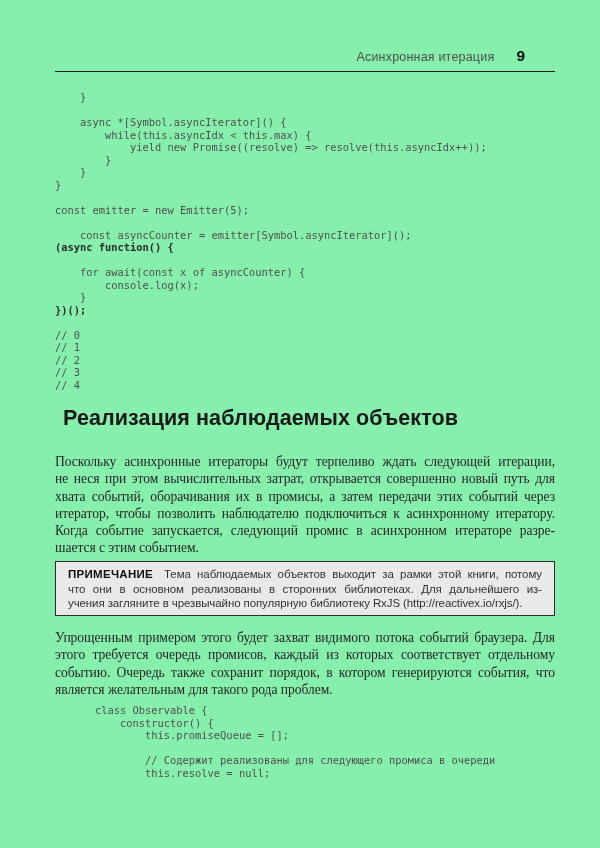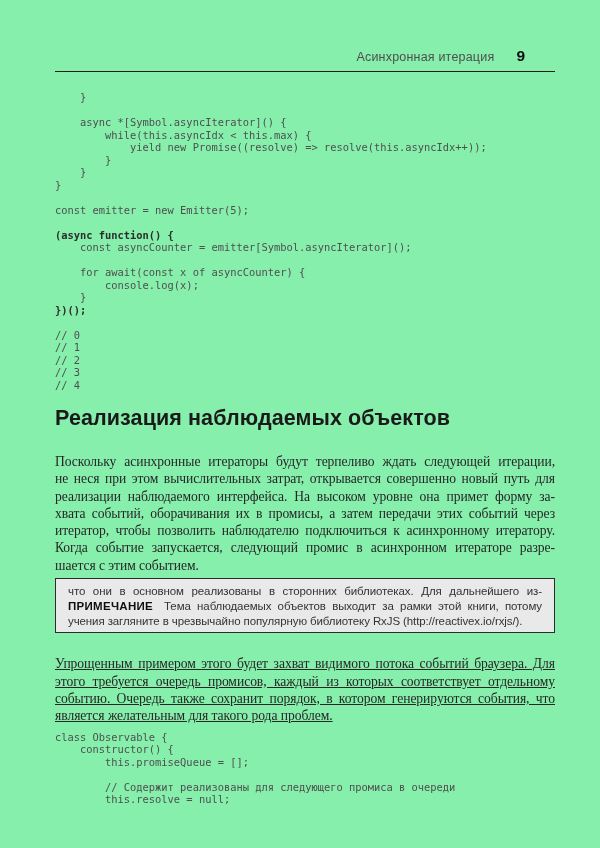--- a/index.html
+++ b/index.html
@@ -19,35 +19,35 @@
   .running-title { font-size:12.5px; color:#4e4e4e; letter-spacing:.2px; }
   .page-num { font-size:15.5px; font-weight:bold; color:#101010; margin-left:22px; margin-right:30px; }
   .rule { border-bottom:1.7px solid #1d1d1d; margin-top:6px; }
 
   .listing {
     font-family:"DejaVu Sans Mono", monospace;
     font-size:10.4px;
     color:#4f4f4f;
     margin-top:19px;
   }
-  .listing.bottom { margin-top:6px; }
+  .listing.bottom { margin-top:6px;margin-left:40px; }
   .code-line { white-space:pre; height:12.5px; line-height:12.5px; }
   .code-bold { font-weight:bold; color:#2d2d2d; }
 
   h1.section {
     font-family:"Liberation Sans", sans-serif;
     font-size:21.5px; font-weight:bold;
     color:#1a1a1a;
-    margin:14px 0 0 0;
+    margin:14px 0 0 8px;
     line-height:26px;
     letter-spacing:.1px;
   }
 
   .para { margin-top:22px; font-size:13.6px; line-height:17.3px; color:#262626; }
-  .para.second { margin-top:22px;text-decoration:underline; }
+  .para.second { margin-top:13px; }
   .pline {
     text-align:justify; text-align-last:justify;
     height:17.3px; overflow:hidden;
     letter-spacing:-0.05px;
   }
   .pline.last { text-align-last:left; }
 
   .note {
     margin-top:4px;
     border:1.6px solid #2c2c2c;
@@ -78,52 +78,51 @@
       <div class="code-line">&nbsp;</div>
       <div class="code-line">    async *[Symbol.asyncIterator]() {</div>
       <div class="code-line">        while(this.asyncIdx &lt; this.max) {</div>
       <div class="code-line">            yield new Promise((resolve) =&gt; resolve(this.asyncIdx++));</div>
       <div class="code-line">        }</div>
       <div class="code-line">    }</div>
       <div class="code-line">}</div>
       <div class="code-line">&nbsp;</div>
       <div class="code-line">const emitter = new Emitter(5);</div>
       <div class="code-line">&nbsp;</div>
+      <div class="code-line">    const asyncCounter = emitter[Symbol.asyncIterator]();</div>
       <div class="code-line code-bold">(async function() {</div>
-      <div class="code-line">    const asyncCounter = emitter[Symbol.asyncIterator]();</div>
       <div class="code-line">&nbsp;</div>
       <div class="code-line">    for await(const x of asyncCounter) {</div>
       <div class="code-line">        console.log(x);</div>
       <div class="code-line">    }</div>
       <div class="code-line code-bold">})();</div>
       <div class="code-line">&nbsp;</div>
       <div class="code-line">// 0</div>
       <div class="code-line">// 1</div>
       <div class="code-line">// 2</div>
       <div class="code-line">// 3</div>
       <div class="code-line">// 4</div>
     </div>
 
   <h1 class="section">Реализация наблюдаемых объектов</h1>
 
   <div class="para">
     <div class="pline">Поскольку асинхронные итераторы будут терпеливо ждать следующей итерации,</div>
     <div class="pline">не неся при этом вычислительных затрат, открывается совершенно новый путь для</div>
-    <div class="pline">реализации наблюдаемого интерфейса. На высоком уровне она примет форму за-</div>
     <div class="pline">хвата событий, оборачивания их в промисы, а затем передачи этих событий через</div>
     <div class="pline">итератор, чтобы позволить наблюдателю подключиться к асинхронному итератору.</div>
     <div class="pline">Когда событие запускается, следующий промис в асинхронном итераторе разре-</div>
     <div class="pline last">шается с этим событием.</div>
   </div>
 
   <div class="note">
-    <div class="nline">что они в основном реализованы в сторонних библиотеках. Для дальнейшего из-</div>
     <div class="nline">
       <span class="note-label">ПРИМЕЧАНИЕ</span><span>Тема наблюдаемых объектов выходит за рамки этой книги, потому</span>
     </div>
+    <div class="nline">что они в основном реализованы в сторонних библиотеках. Для дальнейшего из-</div>
     <div class="nline last">учения загляните в чрезвычайно популярную библиотеку RxJS (http://reactivex.io/rxjs/).</div>
   </div>
 
   <div class="para second">
     <div class="pline">Упрощенным примером этого будет захват видимого потока событий браузера. Для</div>
     <div class="pline">этого требуется очередь промисов, каждый из которых соответствует отдельному</div>
     <div class="pline">событию. Очередь также сохранит порядок, в котором генерируются события, что</div>
     <div class="pline last">является желательным для такого рода проблем.</div>
   </div>
 

